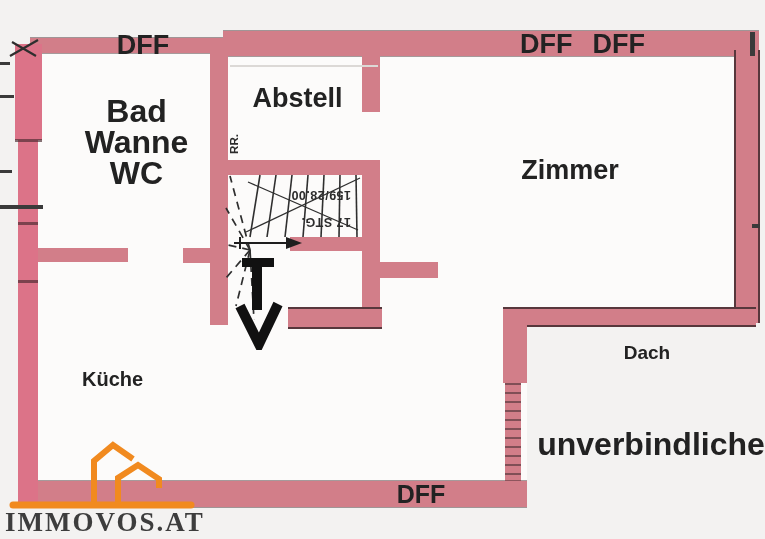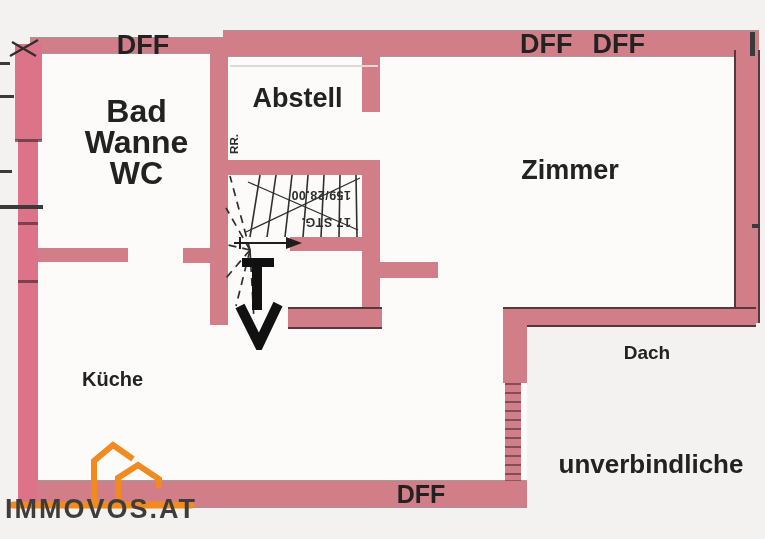--- a/index.html
+++ b/index.html
@@ -131,24 +131,24 @@
   </div>
 
   <div class="abs lbl" style="left:500px;top:155px;width:140px;font-size:27px;">Zimmer</div>
 
   <div class="abs lbl" style="left:42px;top:368px;width:120px;font-size:20px;text-align:left;margin-left:40px;">Küche</div>
 
   <div class="abs lbl" style="left:572px;top:336px;width:150px;font-size:19px;line-height:33px;">
     <div>Dach</div>
   </div>
 
-  <div class="abs lbl" style="left:536px;top:448px;width:230px;font-size:26px;line-height:32px;">
+  <div class="abs lbl" style="left:536px;top:428px;width:230px;font-size:32px;line-height:32px;">
     <div>unverbindliche</div>
   </div>
 
   <svg class="abs" style="left:5px;top:436px;" width="200" height="78" viewBox="0 0 200 78">
     <polyline points="89,66 89,25 108,9 128,23" stroke="#f18a1f" stroke-width="6" fill="none"></polyline>
     <polyline points="113,66 113,42 133,29 154,43 154,52" stroke="#f18a1f" stroke-width="6" fill="none"></polyline>
     <line x1="8" y1="69" x2="186" y2="69" stroke="#f18a1f" stroke-width="7" stroke-linecap="round"></line>
   </svg>
-  <div class="abs logo-text" style="left:5px;top:494px;">IMMOVOS.AT</div>
+  <div class="abs logo-text" style="left:5px;top:507px;font-family:Liberation Serif, serif;">IMMOVOS.AT</div>
 
 </div>
 
 </body></html>

